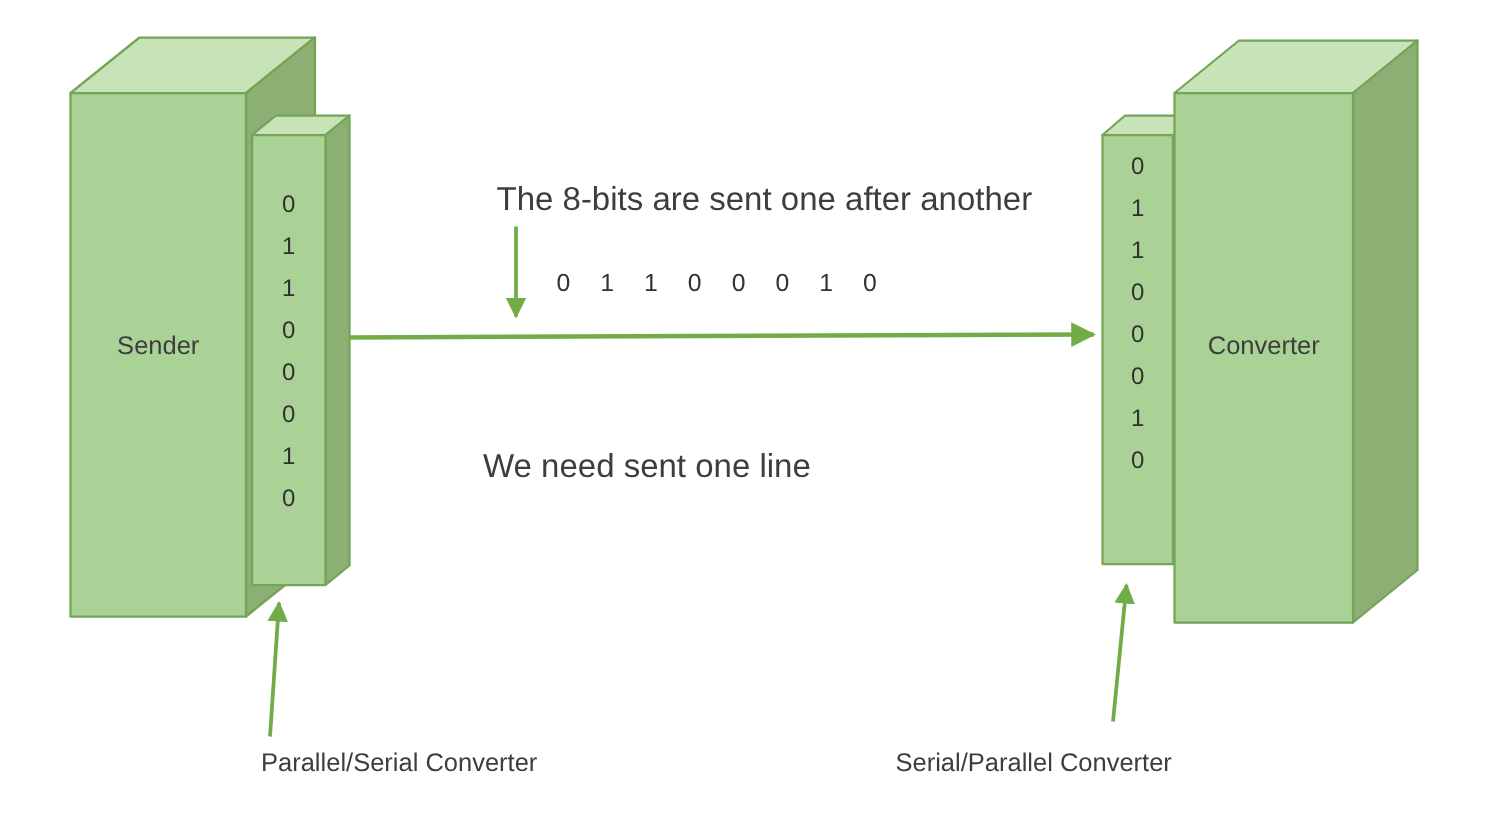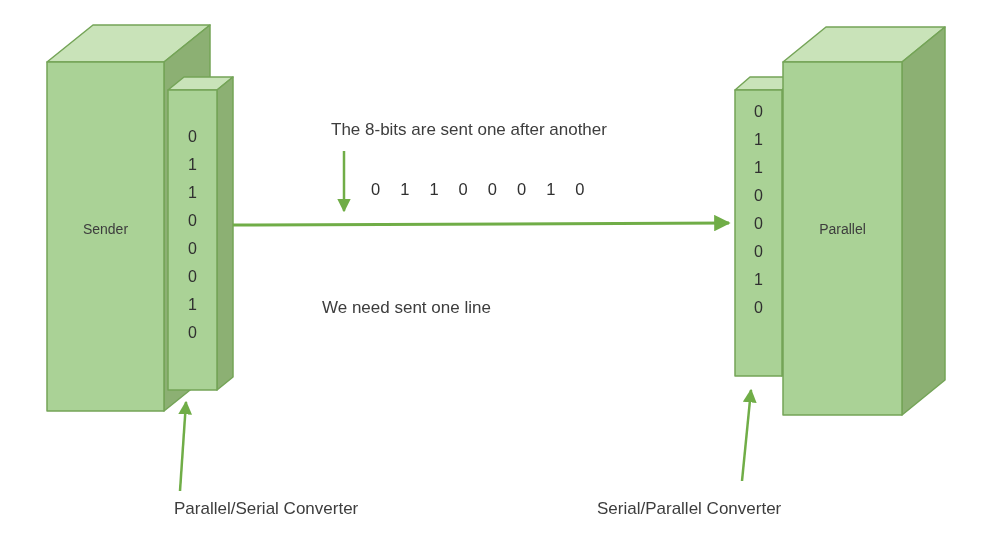--- a/index.html
+++ b/index.html
@@ -2,22 +2,22 @@
 <html><head>
 <meta charset="utf-8">
 <style>
   html,body{margin:0;padding:0;background:#ffffff;}
   .stage{
     position:relative;width:999px;height:544px;background:#ffffff;
     font-family:"Liberation Sans",sans-serif;color:#3d3d3d;overflow:hidden;
   }
   .stage svg{position:absolute;left:0;top:0;}
   .txt{position:absolute;white-space:nowrap;line-height:1.2;}
-  .note{font-size:17px;}
-  .box-label{font-size:14px;text-align:center;}
+  .note{font-size:22px;}
+  .box-label{font-size:17px;text-align:center;}
   .conv-label{font-size:17px;}
   .bits-col{
     position:absolute;display:flex;flex-direction:column;align-items:center;
     font-size:16px;line-height:28px;color:#303030;text-align:center;
   }
   .bits-row{
     position:absolute;display:flex;flex-direction:row;gap:20px;
     font-size:16.5px;color:#303030;
   }
   .bits-col span,.bits-row span{display:block;}
@@ -62,21 +62,21 @@
 
     <line x1="344" y1="151" x2="344" y2="211" stroke-width="2.5" marker-end="url(#ah)" stroke="#70ad47"></line>
 
     <line x1="180" y1="491" x2="186" y2="402" stroke-width="2.5" marker-end="url(#ah)" stroke="#70ad47"></line>
 
     <line x1="742" y1="481" x2="751" y2="390" stroke-width="2.5" marker-end="url(#ah)" stroke="#70ad47"></line>
   </svg>
 
   <div class="txt box-label" style="left:47px;top:221px;width:117px;">Sender</div>
 
-  <div class="txt box-label" style="left:783px;top:221px;width:119px;">Parallel</div>
+  <div class="txt box-label" style="left:783px;top:221px;width:119px;">Converter</div>
 
   <div class="bits-col" style="left:168px;top:123px;width:49px;">
     <span>0</span>
     <span>1</span>
     <span>1</span>
     <span>0</span>
     <span>0</span>
     <span>0</span>
     <span>1</span>
     <span>0</span>

